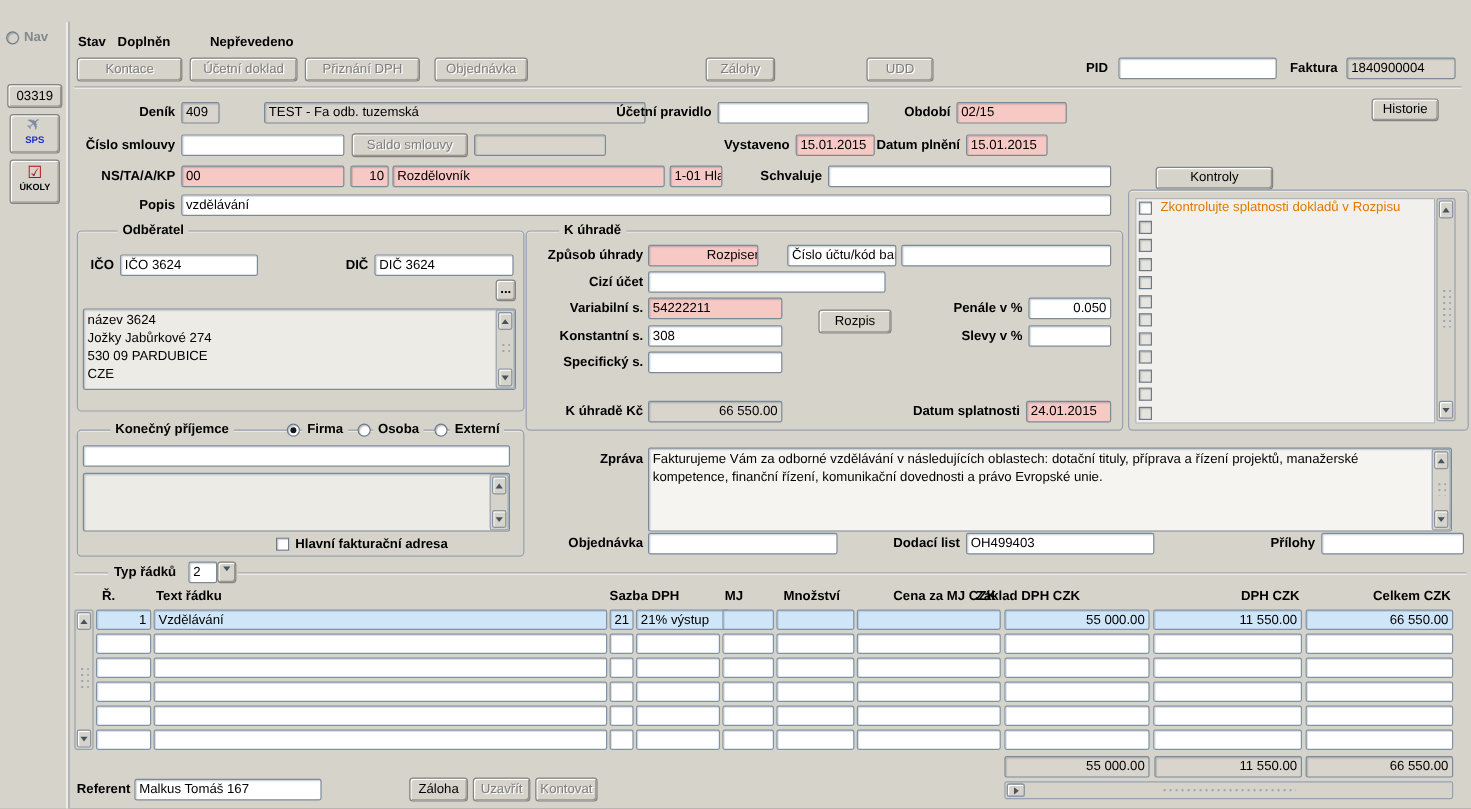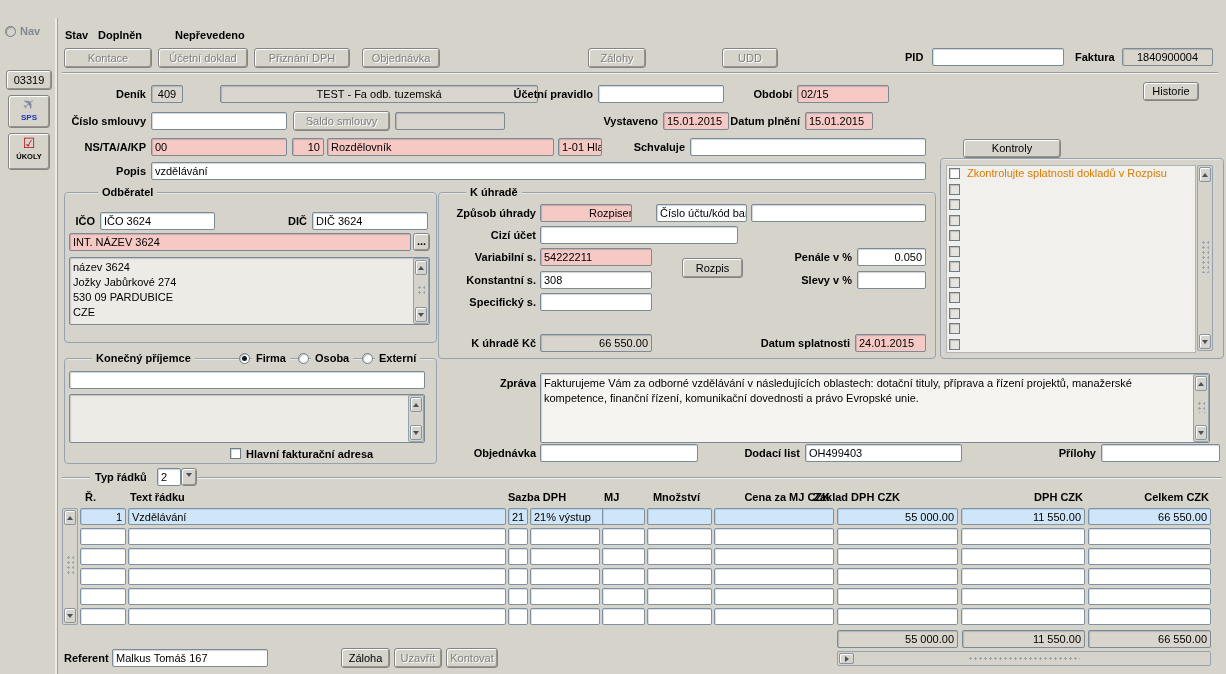--- a/index.html
+++ b/index.html
@@ -14,21 +14,21 @@
   .win-restore::after{content:"";position:absolute;left:0;top:3px;width:7px;height:6px;border:1px solid #cfd4da;background:#2c3a52;}
   .win-close{color:#e8eaee;font-weight:bold;font-size:13px;line-height:13px;flex:0 0 auto;}
   
   .sidebar{position:absolute;left:0;top:18px;width:57px;bottom:0;background:#d6d3cb;border-right:1px solid #9aa2ac;box-shadow:inset -2px 0 0 #eceae6;}
   
   .lbl{position:absolute;font-weight:bold;font-size:11px;white-space:nowrap;line-height:13px;}
   .r{text-align:right;}
   
   .fld{position:absolute;height:18px;box-sizing:border-box;background:#fff;border:1px solid #7b8a97;border-radius:2px;box-shadow:inset 1px 1px 1px rgba(40,60,80,.22);padding:2px 3px 0 3px;font-size:11px;line-height:13px;white-space:nowrap;overflow:hidden;}
   .pink{background:#f6c9c5;}
-  .grayfld{background:#d9d5cd;text-align:center;}
+  .grayfld{background:#d9d5cd;}
   .lite{background:#edebe6;}
   .num{text-align:right;}
   .multiline{white-space:pre-line;line-height:15px;overflow:hidden;}
   
   .btn{position:absolute;height:20px;box-sizing:border-box;background:#d6d3cb;border:1px solid #848484;border-radius:3px;box-shadow:inset 1px 1px 0 #fff, inset -1px -1px 0 #97948c;font-size:11px;text-align:center;line-height:18px;cursor:pointer;white-space:nowrap;overflow:hidden;}
   .btn.dis{color:#7f7f7f;text-shadow:1px 1px 0 #fff;}
   
   .group{position:absolute;border:1px solid #96a2b0;border-radius:4px;box-shadow:inset 0 1px 0 #e9e7e2;}
   .legend{position:absolute;font-weight:bold;background:#d6d3cb;padding:0 4px;line-height:13px;white-space:nowrap;}
   .etch{position:absolute;height:0;border-top:1px solid #97a0aa;border-bottom:1px solid #f2f0ec;}
@@ -190,21 +190,20 @@
         <span class="tri-d"></span>
       </span>
   </div>
 
   <div class="group" style="left:64px;top:192px;width:371px;height:149px;"></div>
   <span class="legend" style="left:98px;top:186px;">Odběratel</span>
   <span class="lbl r" style="left:60px;top:215px;width:35px;">IČO</span>
   <div class="fld" style="left:100px;top:212px;width:115px;">IČO 3624</div>
   <span class="lbl r" style="left:272px;top:215px;width:35px;">DIČ</span>
   <div class="fld" style="left:312px;top:212px;width:116px;">DIČ 3624</div>
-  <div class="fld pink" style="left:69px;top:233px;width:342px;">INT. NÁZEV 3624</div>
   <div class="btn" style="left:413px;top:233px;width:17px;height:18px;line-height:14px;font-weight:bold;">...</div>
   <div class="fld lite multiline" style="left:69px;top:257px;width:361px;height:68px;">název 3624
 Jožky Jabůrkové 274
 530 09 PARDUBICE
 CZE</div>
   <div class="sb" style="left:413px;top:258px;width:16px;height:66px;">
     <span class="arr top">
         <span class="tri-u"></span>
       </span>
     <span class="dots"></span>

